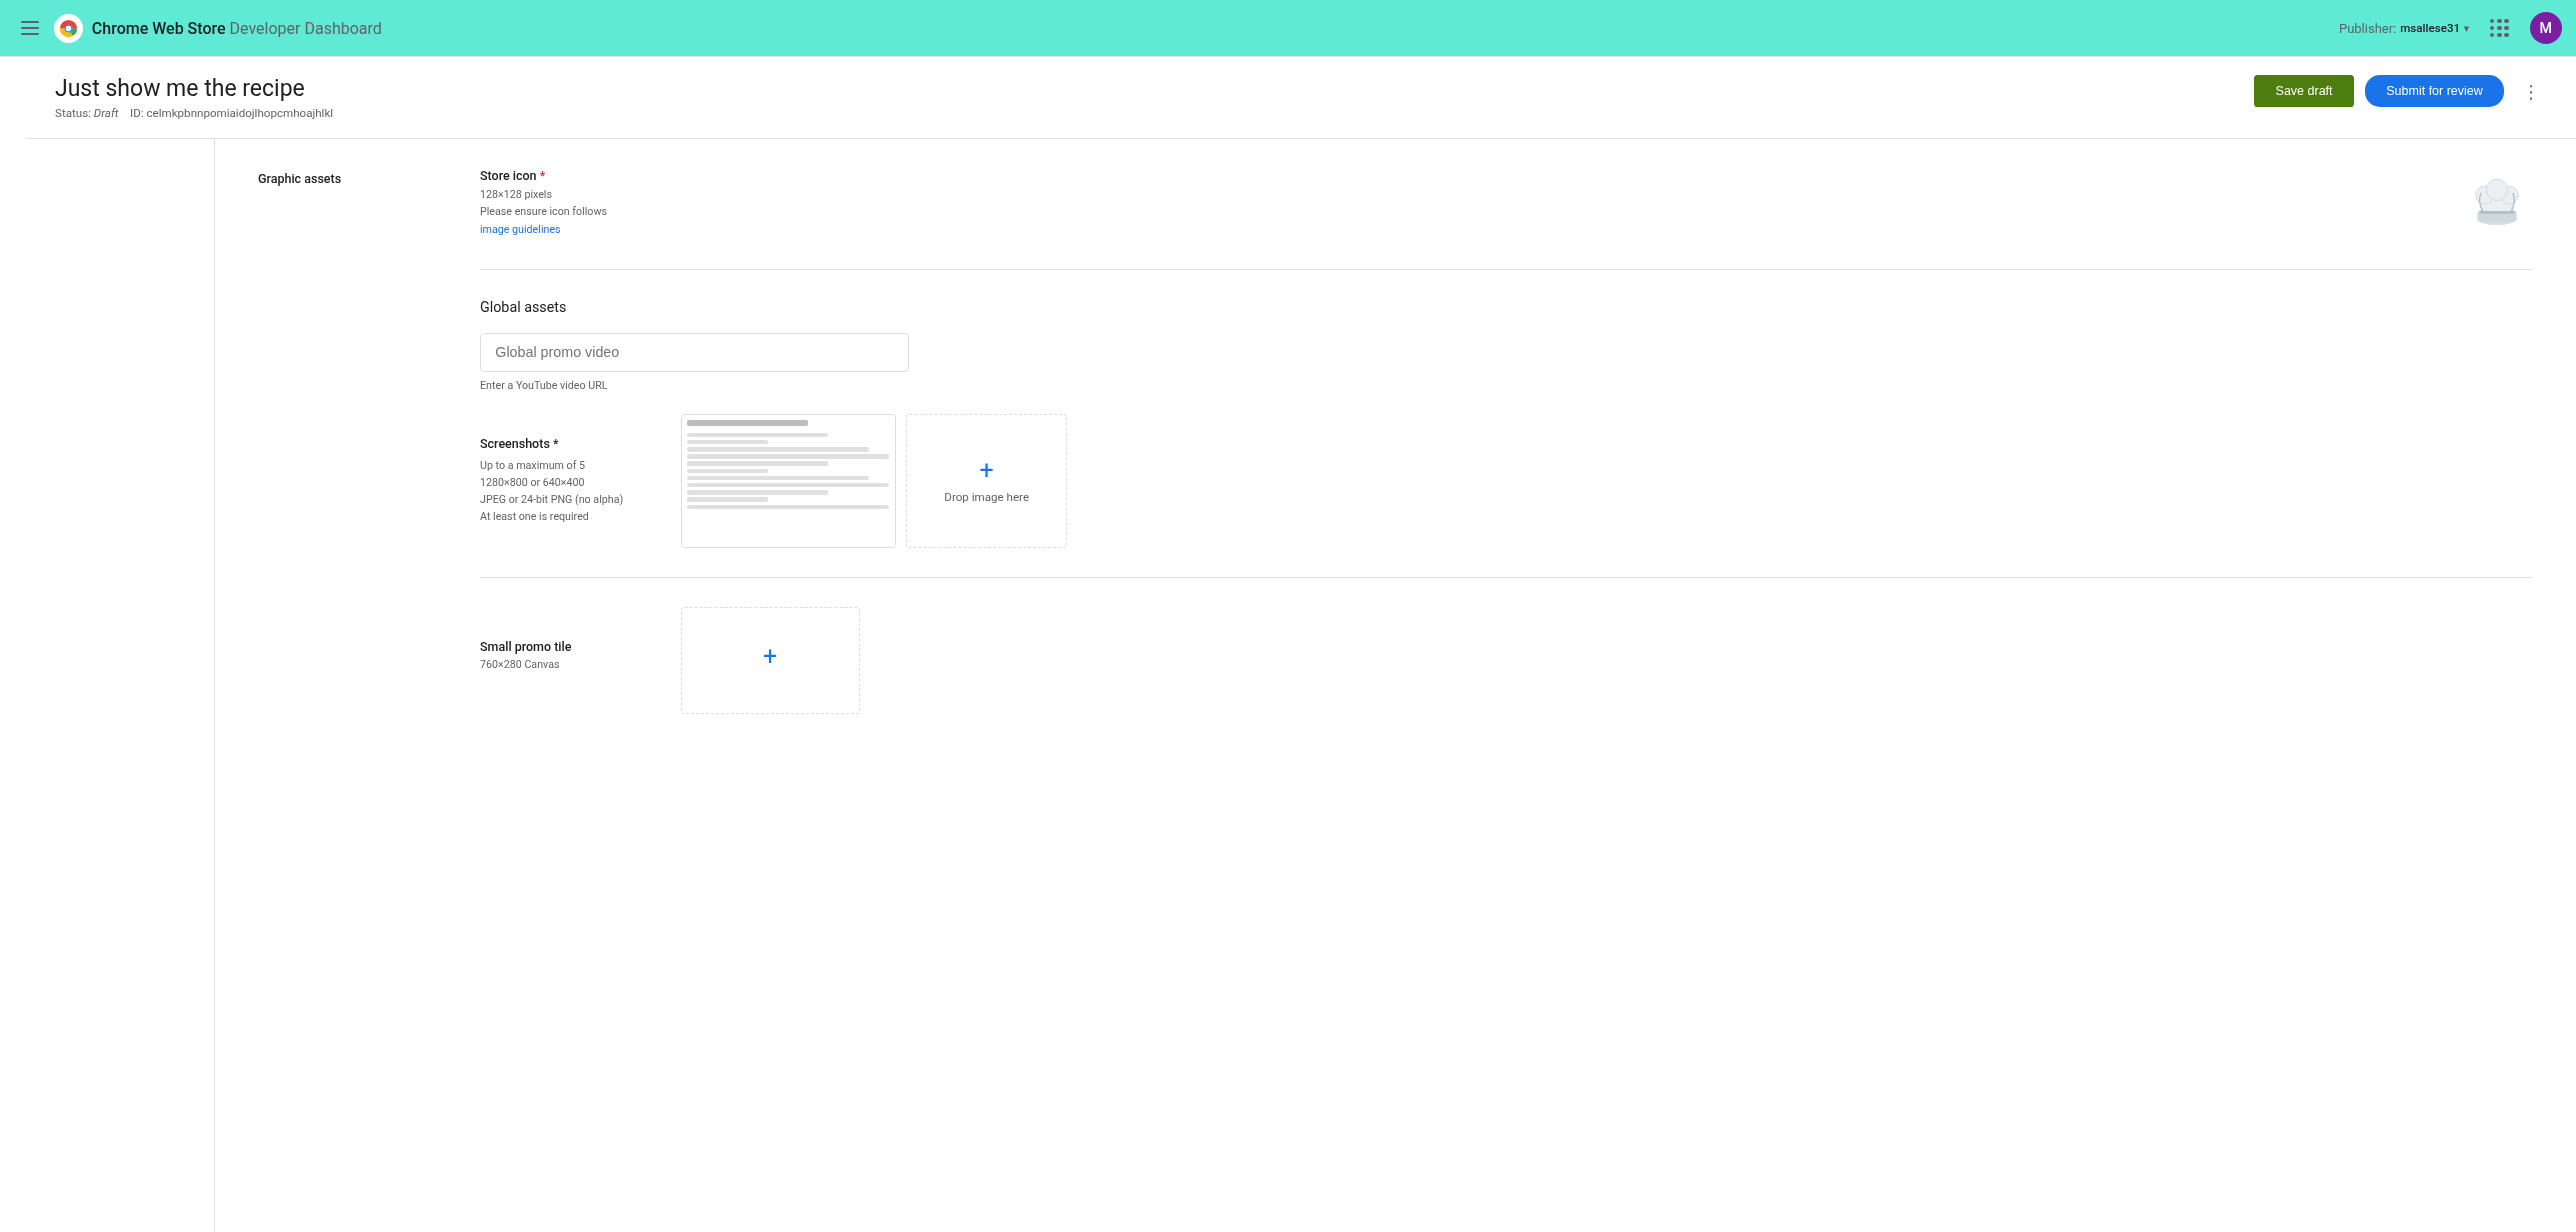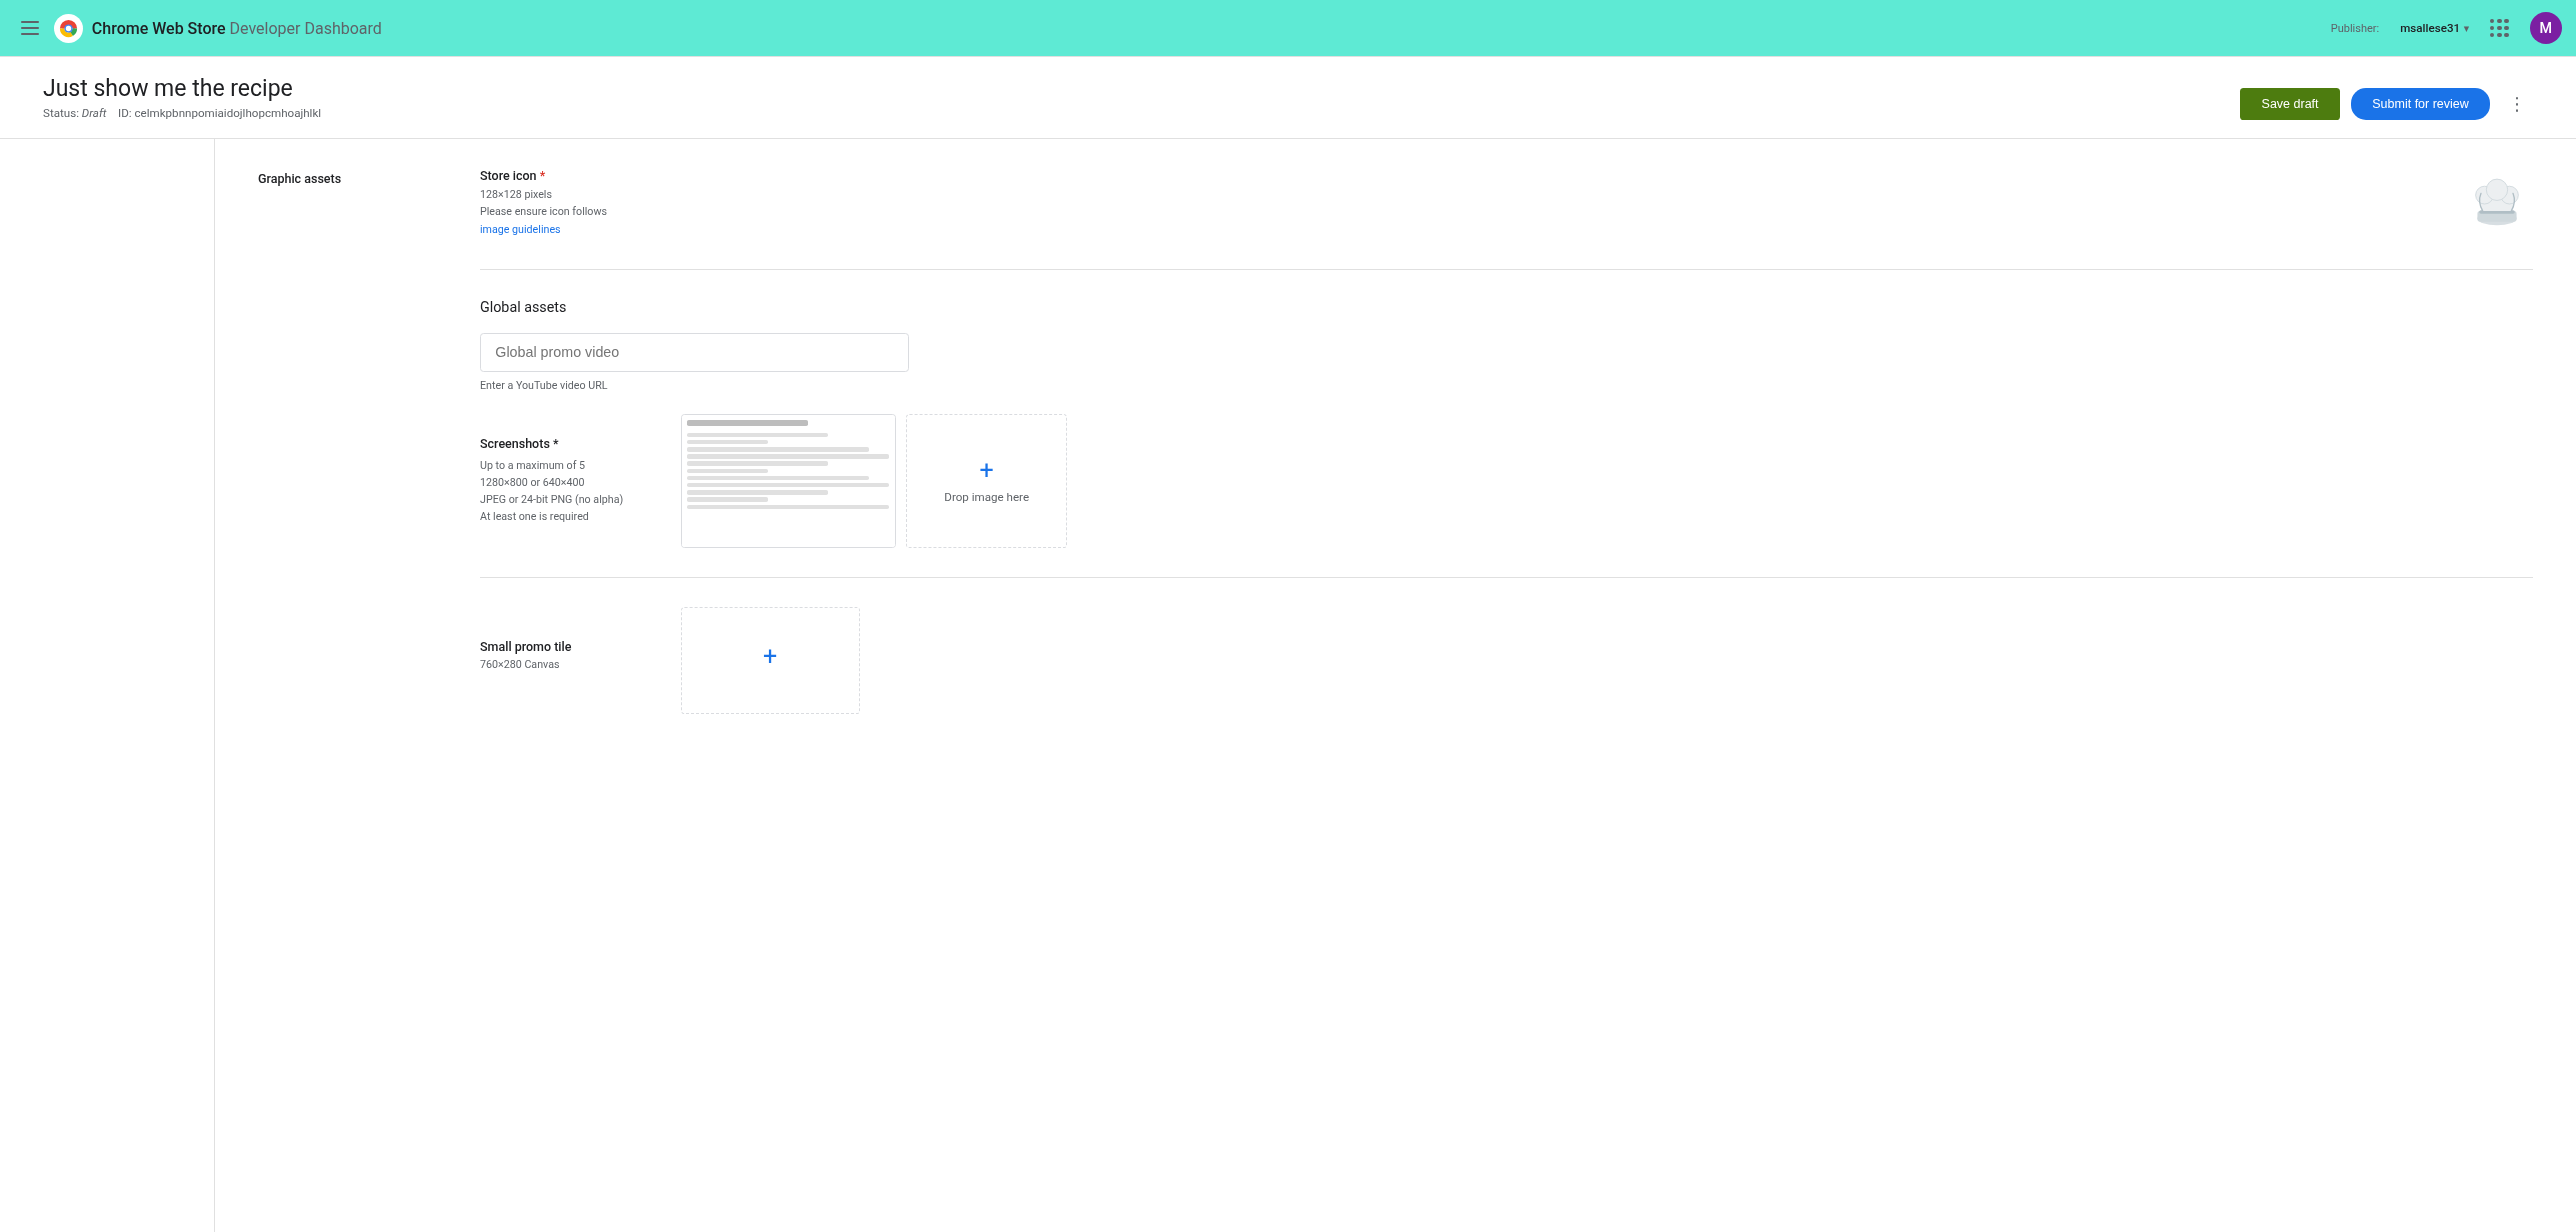--- a/index.html
+++ b/index.html
@@ -51,23 +51,23 @@
     }
     .nav-title-app {
       font-weight: 500;
     }
     .nav-title-sub {
       font-weight: 400;
       color: #5f6368;
     }
     .nav-spacer { flex: 1; }
     .publisher-label {
-      font-size: 11px;
-      color: #5f6368;
-      margin-right: 21px;
+      font-size: 13px;
+      color: #5f6368;
+      margin-right: 4px;
     }
     .publisher-name {
       font-size: 11.6px;
       color: #202124;
       font-weight: 500;
       margin-right: 3.6px;
     }
     .publisher-dropdown {
       cursor: pointer;
       color: #5f6368;
@@ -107,24 +107,25 @@
       justify-content: center;
       font-size: 14.3px;
       font-weight: 500;
       cursor: pointer;
       margin-left: 7.2px;
     }
 
     
     .page-header {
       display: flex;
-      align-items: flex-end;
-      padding: 18px 43px;
+      align-items: flex-start;
+      padding: 18px 29px;
       background: #fff;
       border-bottom: 0.9px solid #e0e0e0;
+      margin-left: 26px;
     }
     .page-header-left { flex: 1; }
     .page-title {
       font-size: 23px;
       font-weight: 400;
       color: #202124;
       margin-bottom: 3.6px;
     }
     .page-meta {
       font-size: 11.6px;

